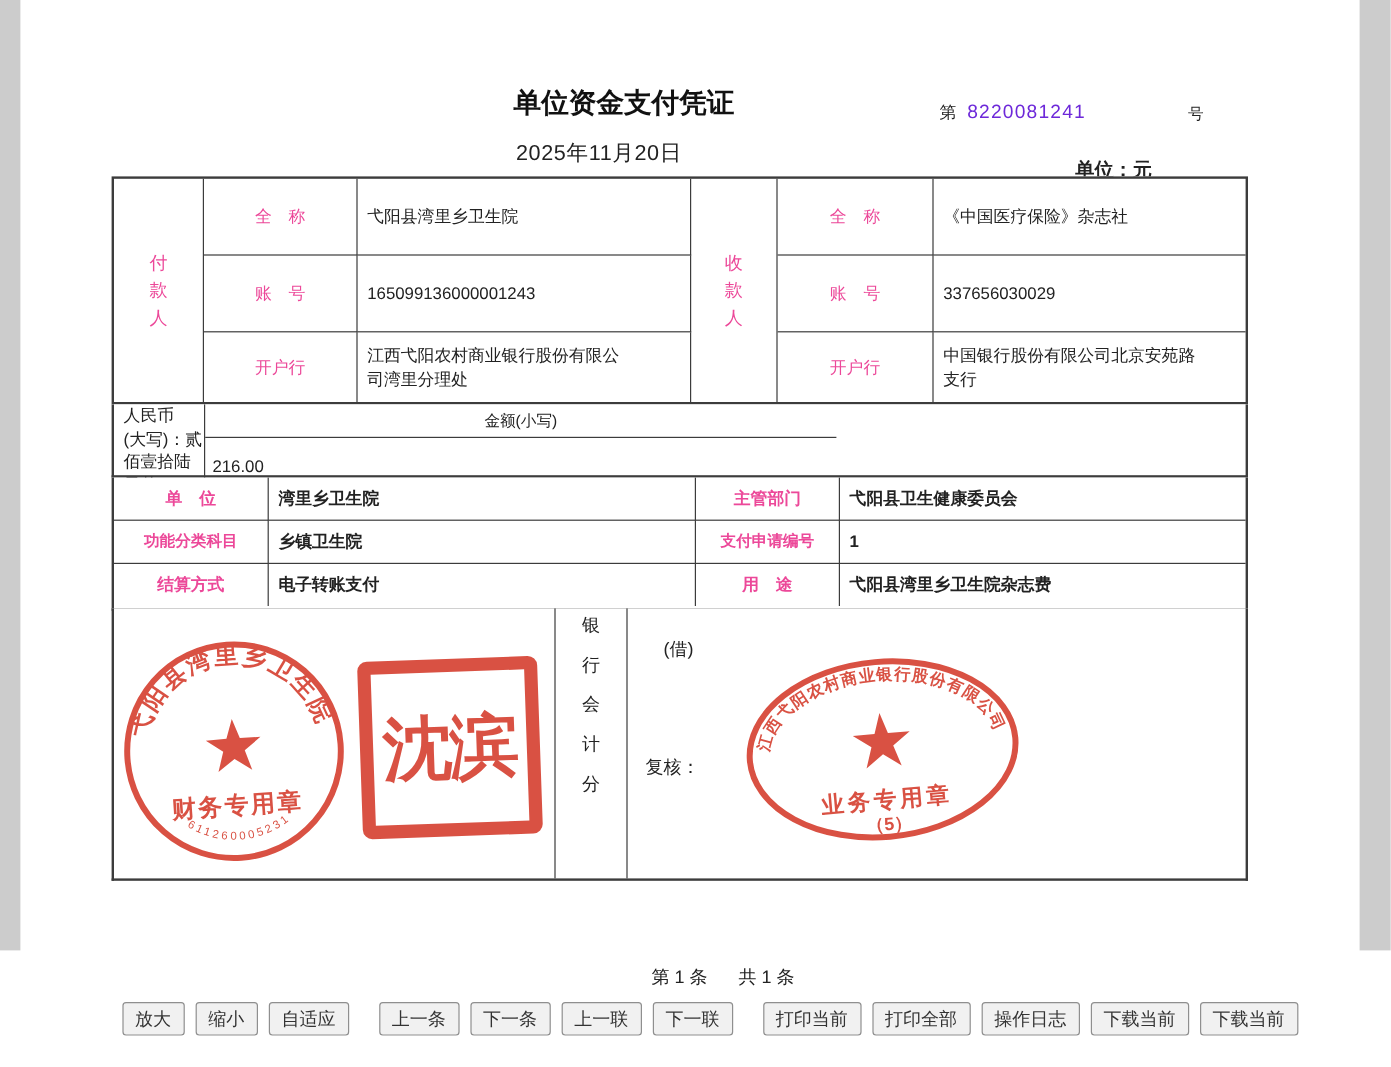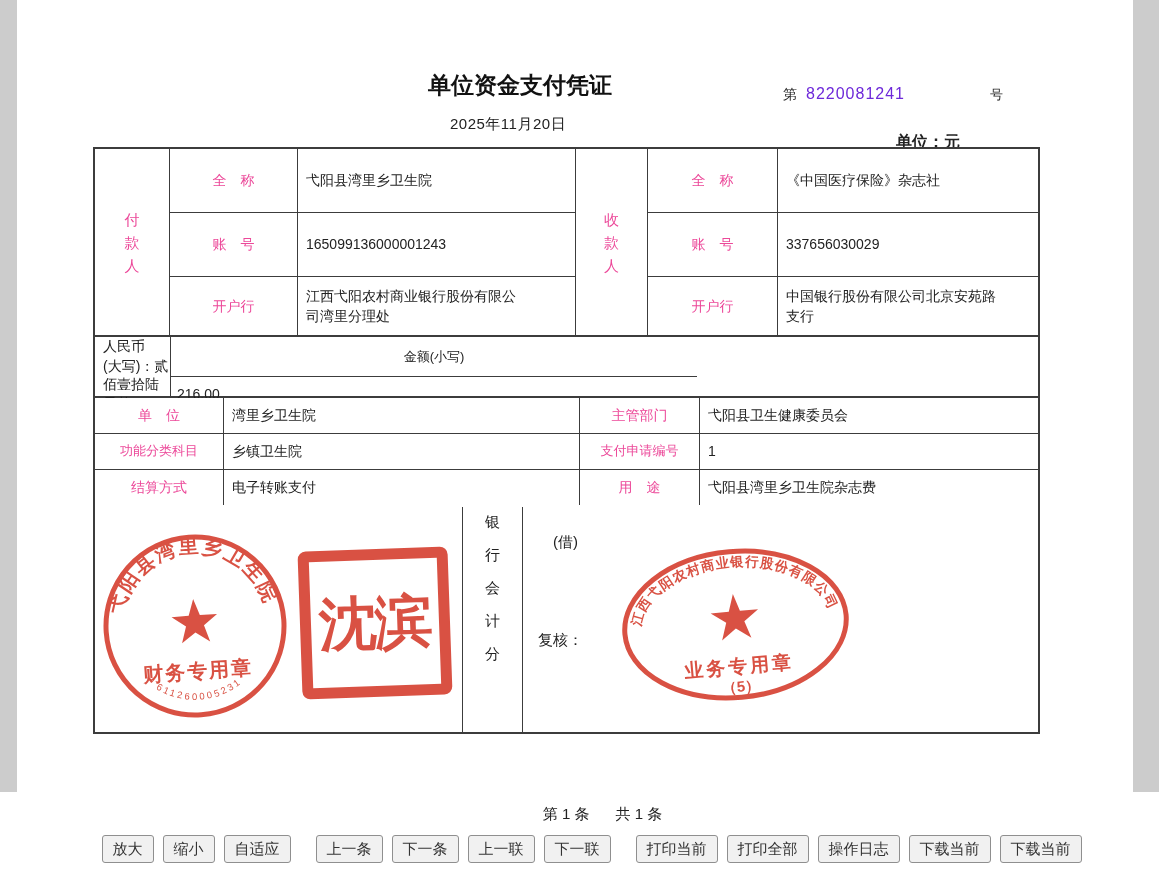--- a/index.html
+++ b/index.html
@@ -21,21 +21,21 @@
 
   
   .doc-title{position:absolute;left:520px;top:70px;transform:translateX(-50%);
     font-size:23px;font-weight:700;white-space:nowrap;color:#111;}
   .serial-row{position:absolute;left:783px;top:85px;width:220px;
     display:flex;justify-content:space-between;align-items:flex-start;}
   .serial-left{display:flex;align-items:baseline;gap:9px;}
   .serial-prefix{font-size:14px;}
   .serial-number{font-size:16px;letter-spacing:1px;color:#6d28d9;}
   .serial-suffix{font-size:13px;margin-top:1px;}
-  .doc-date{position:absolute;left:450px;top:115px;font-size:15px;letter-spacing:.5px;}
+  .doc-date{position:absolute;left:430px;top:115px;font-size:18px;letter-spacing:.5px;}
   .unit-note{position:absolute;left:896px;top:121px;font-size:16px;font-weight:600;margin-top:11px;}
 
   
   .tsec{position:absolute;left:93px;width:947px;display:grid;
     border:2px solid var(--bd);background:#fff;}
   .tsec.no-top{border-top:0;}
   .cell{display:flex;align-items:center;justify-content:center;
     font-size:14px;color:#222;line-height:1.45;}
   .cell.value{justify-content:flex-start;padding-left:8px;text-align:left;}
   .cell.label{font-size:14px;color:#ec4899;}
@@ -44,32 +44,32 @@
   .vstack{display:flex;flex-direction:column;align-items:center;}
   .vstack span{font-size:15px;line-height:1;}
 
   #sec-parties{top:147px;height:190px;
     grid-template-columns:75px 128px 278px 72px 130px 260px;
     grid-template-rows:64px 64px 58px;}
   #sec-amount{top:337px;height:61px;
     grid-template-columns:76px 526px 341px;grid-template-rows:1fr;}
   #sec-details{top:398px;height:111px;
     grid-template-columns:129px 356px 120px 338px;
-    grid-template-rows:36px 36px 35px;}
+    grid-template-rows:36px 36px 35px;font-weight:bold;}
   #sec-bottom{top:507px;height:227px;
     grid-template-columns:368px 60px 515px;grid-template-rows:1fr;}
 
   .party-label .vstack{gap:8px;}
   .bank-val{max-width:222px;}
   .amt-label{flex-direction:column;gap:4px;}
   .amt-label span{font-size:14px;line-height:1.2;}
   .amt-words{flex-direction:column;align-items:flex-start;justify-content:center;gap:2px;}
   .amt-words span{font-size:14px;line-height:1.3;}
   .amt-right{display:flex;flex-direction:column;height:100%;}
-  .amt-right .hdr{height:40px;border-bottom:1px solid var(--bd);
+  .amt-right .hdr{height:28px;border-bottom:1px solid var(--bd);
     display:flex;align-items:center;justify-content:center;font-size:13px;}
   .amt-right .val{flex:1;display:flex;align-items:center;padding-left:6px;font-size:14px;}
 
   #stamp-area{position:relative;}
   .bank-col{flex-direction:column;justify-content:flex-start;padding-top:7px;gap:18px;}
   .bank-col span{font-size:15px;line-height:1;}
   #entry-cell{position:relative;justify-content:flex-start;align-items:flex-start;}
   .debit-label{position:absolute;left:30px;top:24px;font-size:15px;}
   .review-label{position:absolute;left:15px;top:122px;font-size:15px;}
 

